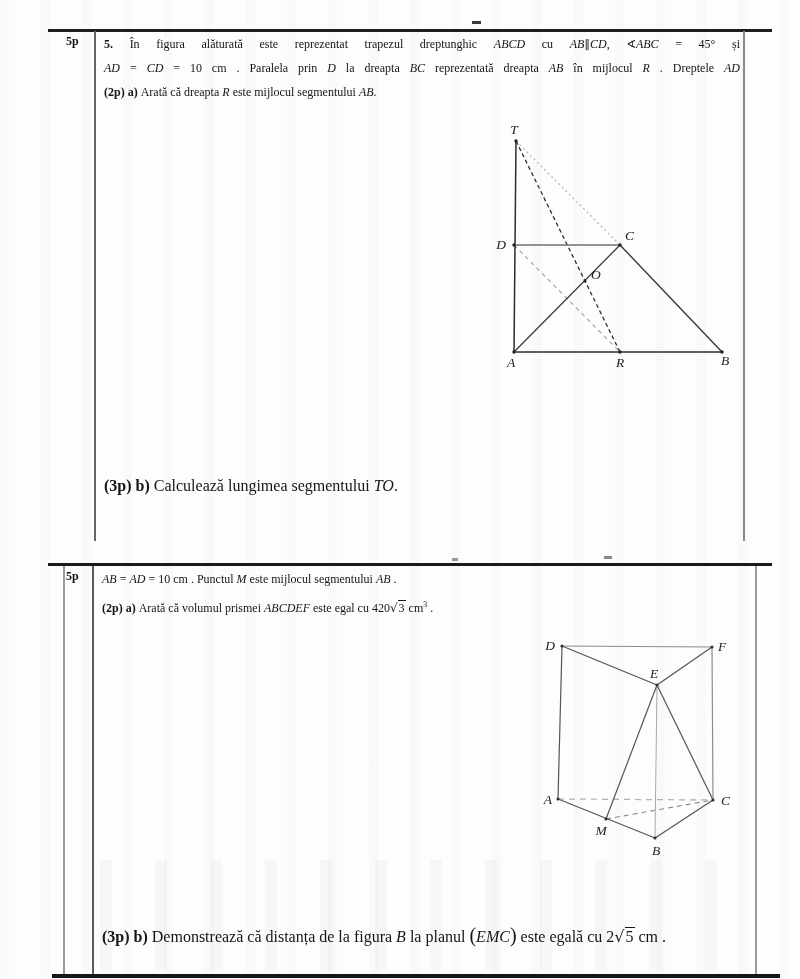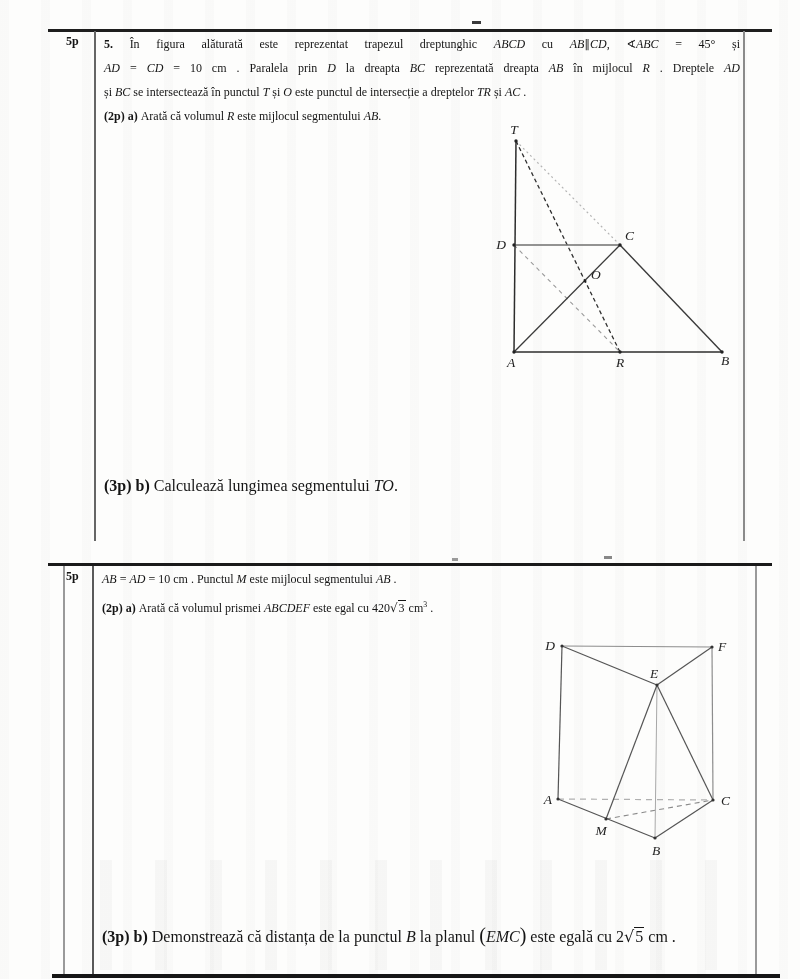--- a/index.html
+++ b/index.html
@@ -40,22 +40,21 @@
 <div>
   <div class="rule-h" style="left:48px;top:29px;width:724px;height:2.5px;"></div>
   <div class="rule-v" style="left:94px;top:31px;width:1.6px;height:510px;background:#666;"></div>
   <div class="rule-v" style="left:743px;top:31px;width:1.6px;height:510px;background:#8a8a8a;"></div>
 
   <div class="pts" style="left:66px;top:34px;">5p</div>
 
   <div class="textcol" style="left:104px;top:32px;width:636px;">
     <span class="line just"><span class="mb">5. </span><span>În figura alăturată este reprezentat trapezul dreptunghic </span><span class="mi">ABCD</span><span> cu </span><span class="mi">AB</span><span class="sym">∥</span><span class="mi">CD</span><span>, </span><span class="sym">∢</span><span class="mi">ABC</span><span> = 45° și</span></span>
     <span class="line just"><span class="mi">AD</span><span> = </span><span class="mi">CD</span><span> = 10 cm . Paralela prin </span><span class="mi">D</span><span> la dreapta </span><span class="mi">BC</span><span> reprezentată dreapta </span><span class="mi">AB</span><span> în mijlocul </span><span class="mi">R</span><span> . Dreptele </span><span class="mi">AD</span></span>
-    <span class="line"><span>și </span><span class="mi">BC</span><span> se intersectează în punctul </span><span class="mi">T</span><span> și </span><span class="mi">O</span><span> este punctul de intersecție a dreptelor </span><span class="mi">TR</span><span> și </span><span class="mi">AC</span><span> .</span></span>
-    <span class="line"><span class="mb">(2p) a) </span><span>Arată că volumul </span><span class="mi">R</span><span> este mijlocul segmentului </span><span class="mi">AB</span><span>.</span></span>
+    <span class="line"><span class="mb">(2p) a) </span><span>Arată că dreapta </span><span class="mi">R</span><span> este mijlocul segmentului </span><span class="mi">AB</span><span>.</span></span>
   </div>
 
   <svg style="left:480px;top:123px;" width="266" height="248" viewBox="0 0 266 248">
 
     <line x1="36" y1="18" x2="140" y2="122" stroke="#b5b5b5" stroke-width="1.2" stroke-dasharray="2,3"></line>
     <line x1="34" y1="122" x2="140" y2="229" stroke="#9a9a9a" stroke-width="1.1" stroke-dasharray="4,4"></line>
     <line x1="36" y1="18" x2="140" y2="229" stroke="#2f2f2f" stroke-width="1.3" stroke-dasharray="4,3"></line>
 
     <line x1="36" y1="18" x2="34" y2="229" stroke="#2c2c2c" stroke-width="1.5"></line>
     <line x1="34" y1="229" x2="242" y2="229" stroke="#2c2c2c" stroke-width="1.4"></line>
@@ -123,14 +122,14 @@
 
     <text x="20" y="15" text-anchor="end">D</text>
     <text x="183" y="16" text-anchor="start">F</text>
     <text x="119" y="43" text-anchor="middle">E</text>
     <text x="17" y="169" text-anchor="end">A</text>
     <text x="186" y="170" text-anchor="start">C</text>
     <text x="66" y="200" text-anchor="middle">M</text>
     <text x="121" y="220" text-anchor="middle">B</text>
   </svg>
 
-  <div class="bline" style="left:102px;top:925px;"><span class="mb">(3p) b) </span><span>Demonstrează că distanța de la punctul </span><span class="mi">B</span><span>  la planul </span><span class="bigp">(</span><span class="mi">EMC</span><span class="bigp">)</span><span> este egală cu 2</span><span class="sqrt"><span class="rsign">√</span><span class="rad">5</span></span><span> cm .</span></div>
+  <div class="bline" style="left:102px;top:925px;"><span class="mb">(3p) b) </span><span>Demonstrează că distanța de la figura </span><span class="mi">B</span><span>  la planul </span><span class="bigp">(</span><span class="mi">EMC</span><span class="bigp">)</span><span> este egală cu 2</span><span class="sqrt"><span class="rsign">√</span><span class="rad">5</span></span><span> cm .</span></div>
 </div>
 
 </body></html>

